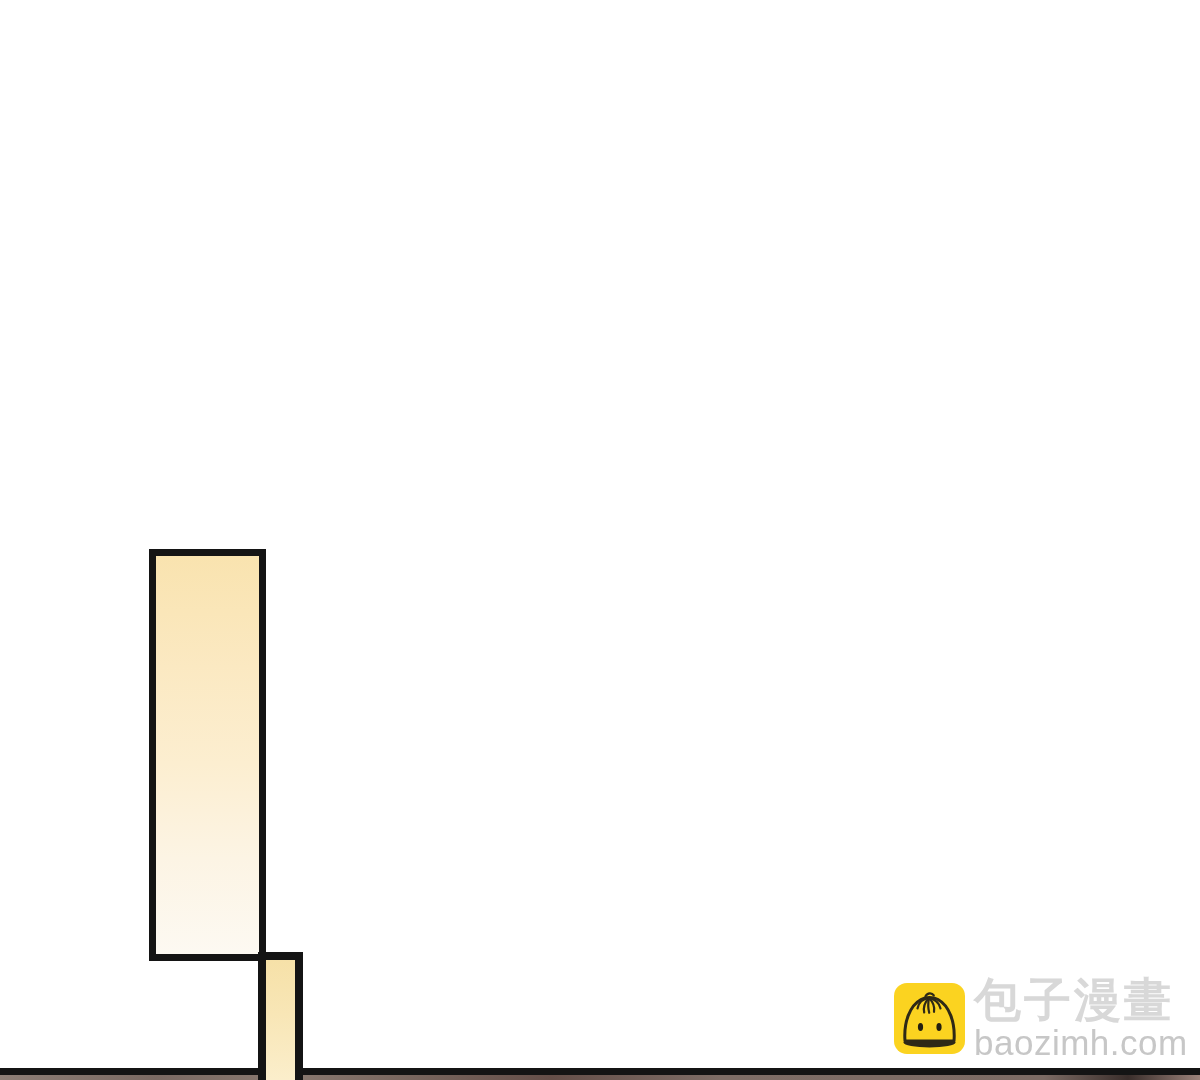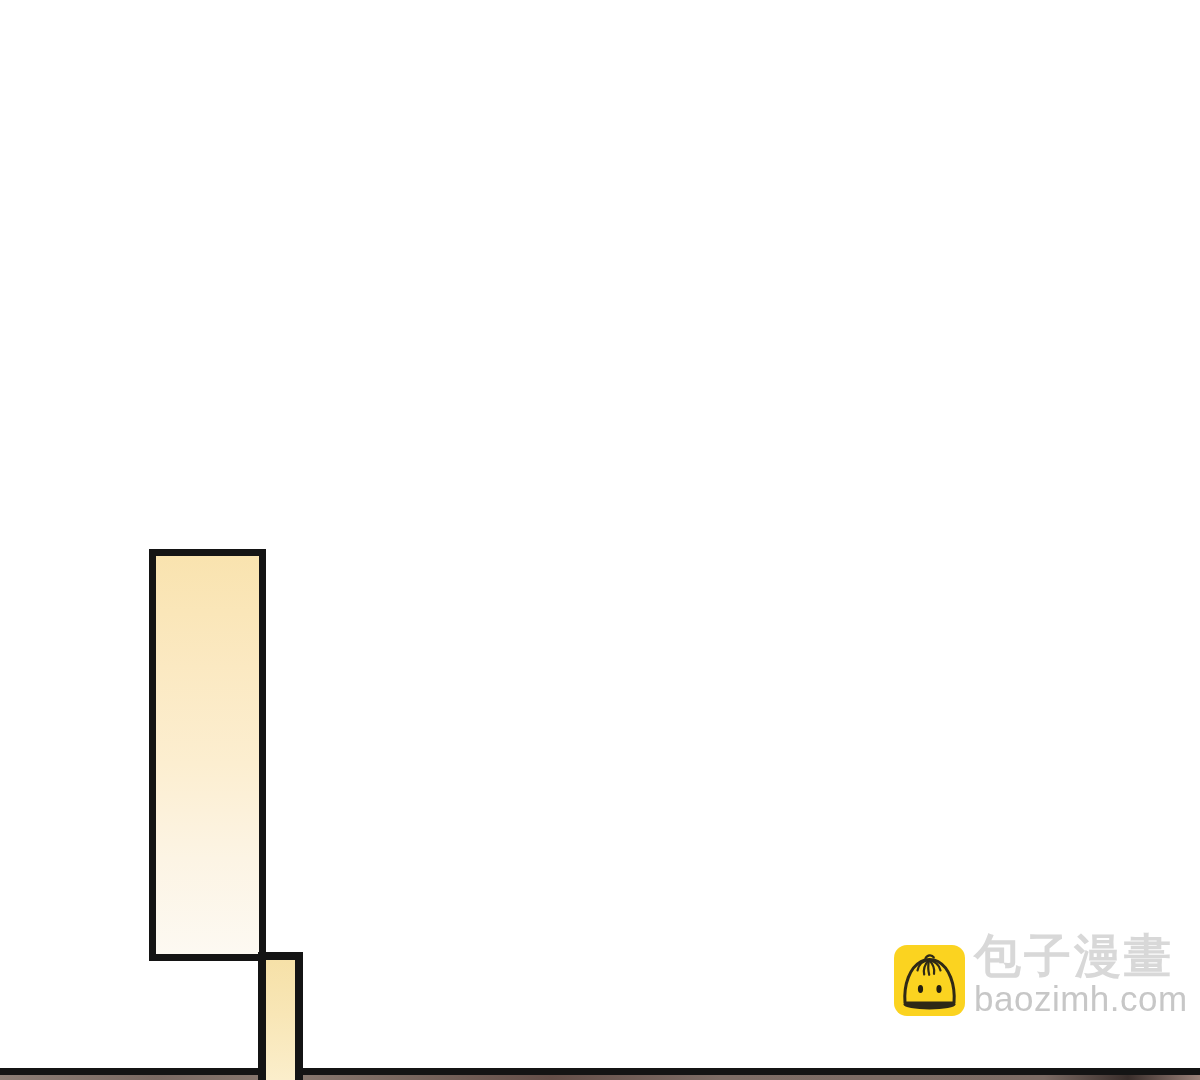--- a/index.html
+++ b/index.html
@@ -73,23 +73,23 @@
       #7e6d66 60%,
       #7c6b64 87%,
       #3a2e2b 94%,
       #9c837b 100%);
     z-index: 1;
   }
   
   .watermark {
     position: absolute;
     left: 886px;
-    top: 932px;
+    top: 976px;
     display: flex;
-    align-items: flex-end;
+    align-items: center;
     z-index: 3;
     padding-left: 8px;
   }
   .watermark-icon {
     width: 71px;
     height: 71px;
     flex: 0 0 auto;
   }
   .watermark-text {
     margin-left: 9px;

